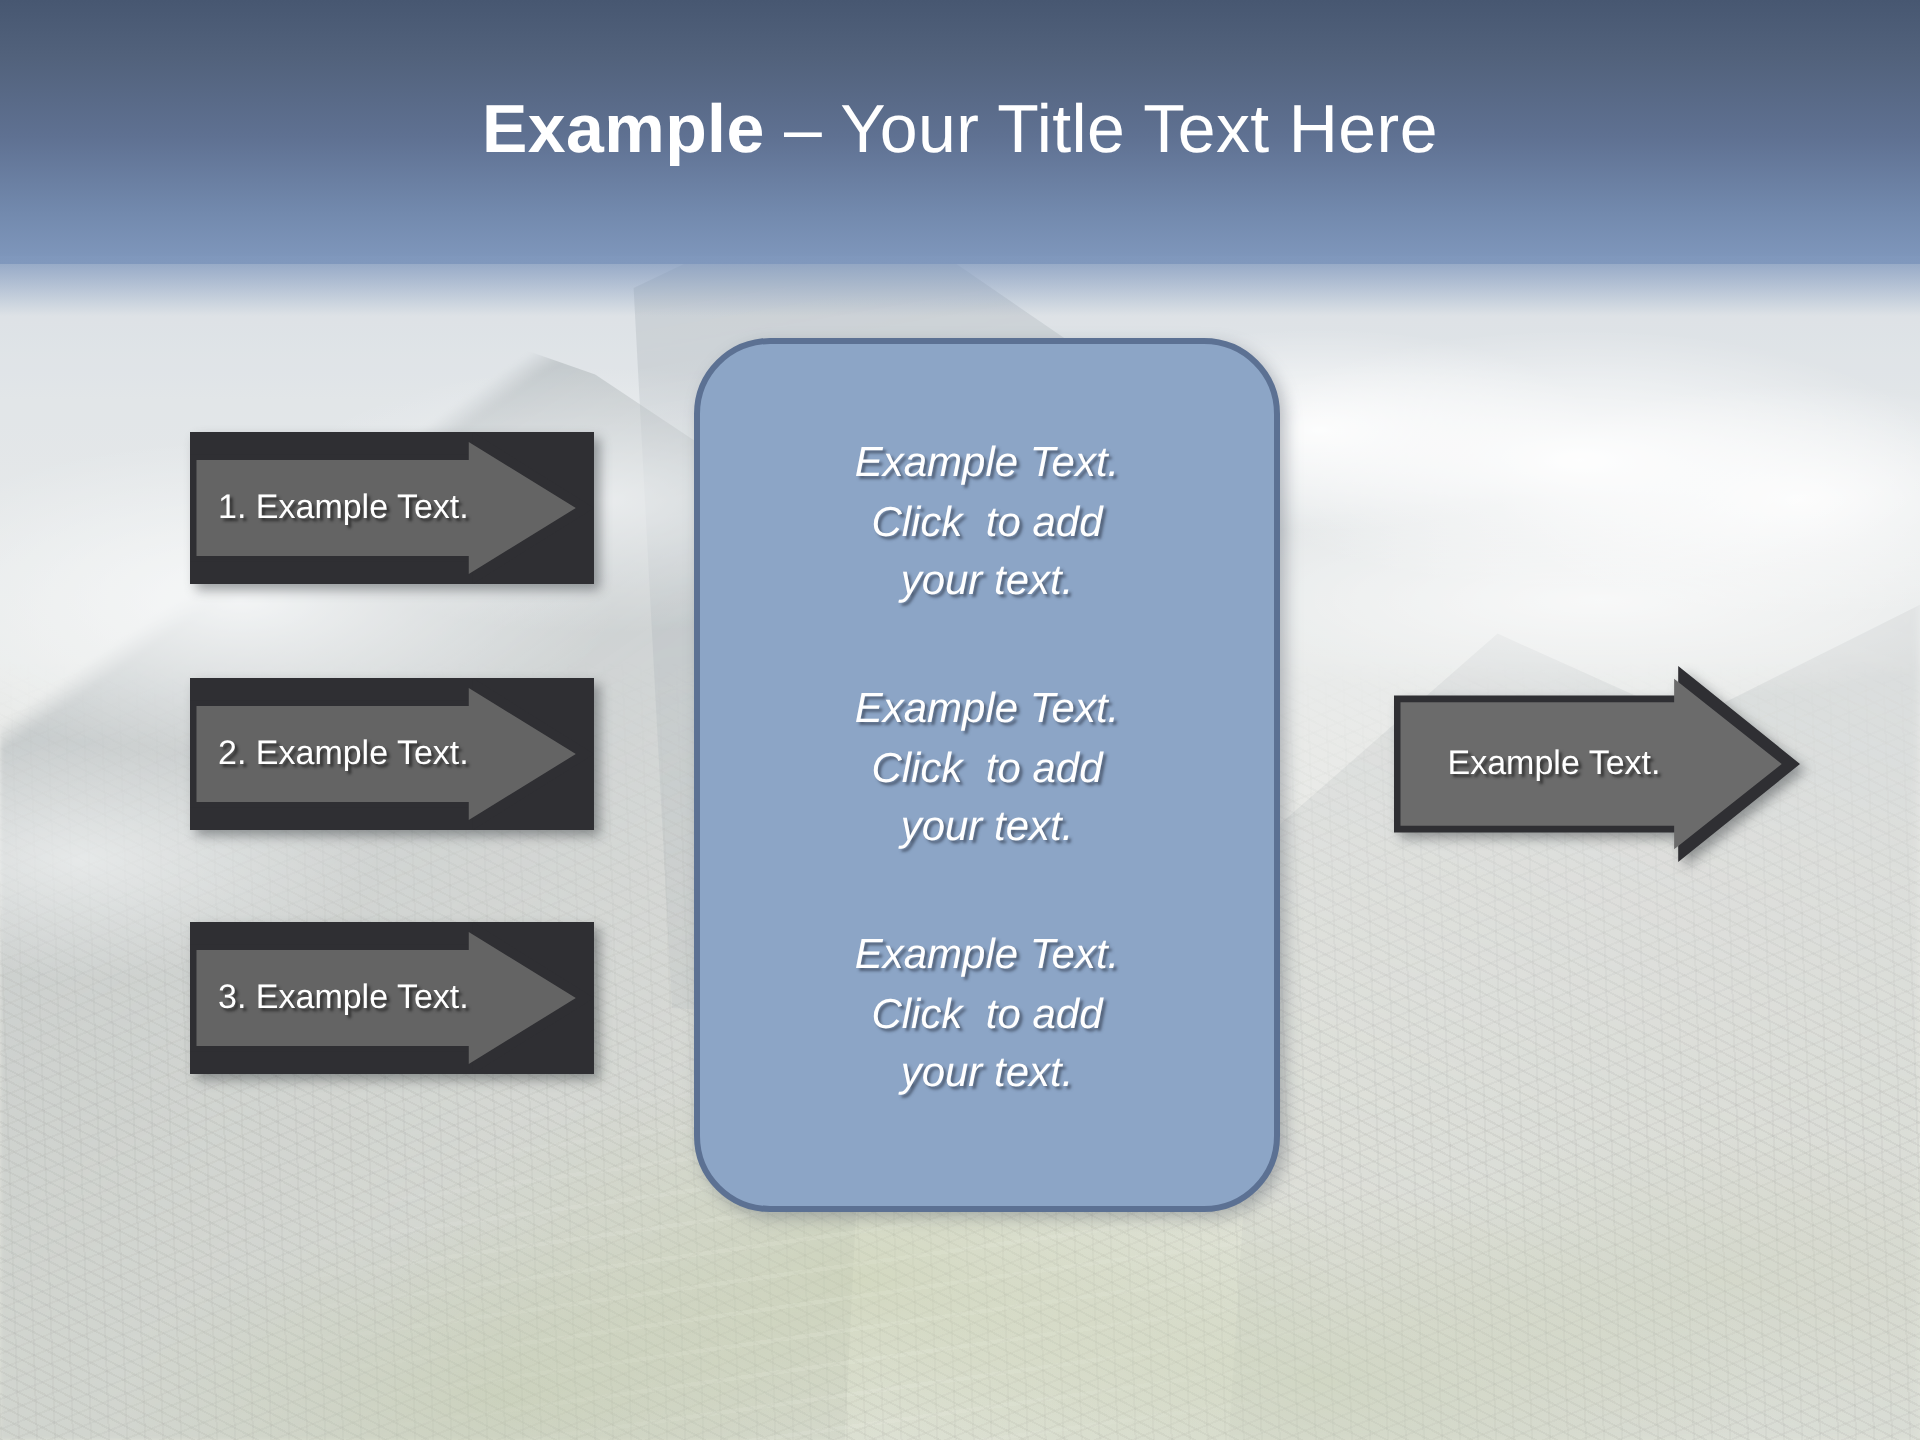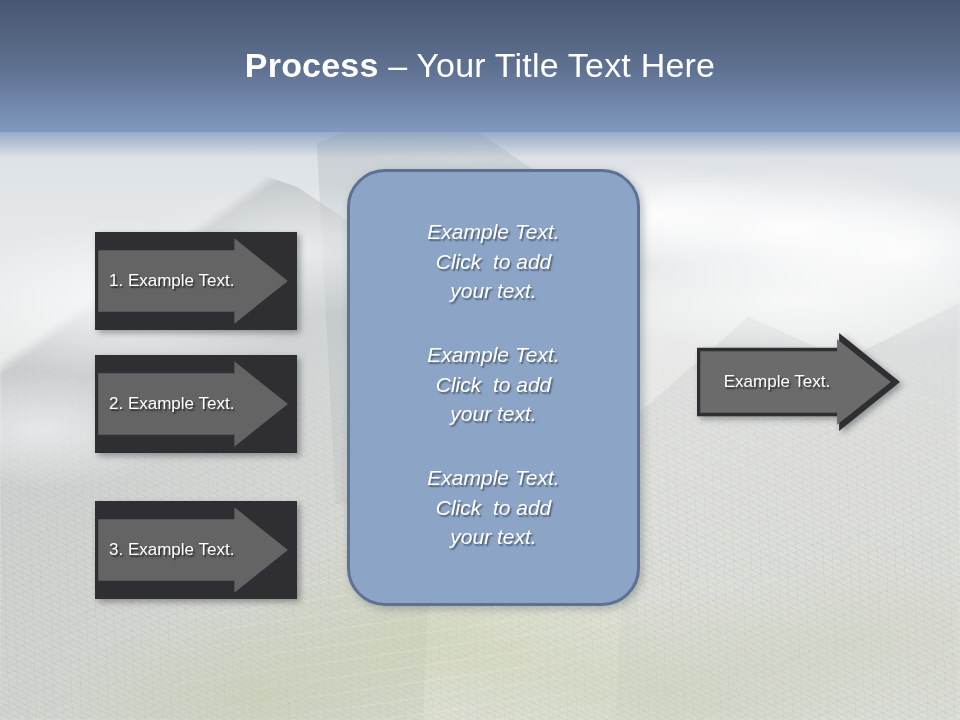--- a/index.html
+++ b/index.html
@@ -145,27 +145,26 @@
   .arrow-label {
     color: #ffffff;
     font-size: 17px;
     white-space: nowrap;
     text-shadow: 1.5px 1.5px 1.5px rgba(30,30,30,0.75);
   }
   
   .arrow-left {
     left: 95px;
     width: 202px;
-    height: 98px;
+    height: 76px;
     border: none;
     background:
       linear-gradient(#2f2f33, #2f2f33) padding-box,
       #2f2f33;
     padding: 0;
-    margin-top: 16px;
   }
   .arrow-left .arrow-shape {
     position: absolute;
     inset: 0;
     background: #2f2f33;
     clip-path: polygon(0% 15%, 70% 15%, 70% 0%, 100% 50%, 70% 100%, 70% 85%, 0% 85%);
   }
   .arrow-left .arrow-fill {
     position: absolute;
     inset: 0;
@@ -173,21 +172,21 @@
     clip-path: polygon(1.6% 18.5%, 69% 18.5%, 69% 6.5%, 95.5% 50%, 69% 93.5%, 69% 81.5%, 1.6% 81.5%);
   }
   .arrow-left .arrow-label {
     position: absolute;
     left: 14px;
     top: 50%;
     transform: translateY(-50%);
   }
   .arrow-1 { top: 216px; }
   .arrow-2 { top: 339px; text-align: right; }
-  .arrow-3 { top: 485px; }
+  .arrow-3 { top: 461px; }
 
   .arrow-right {
     left: 697px;
     top: 333px;
     width: 203px;
     height: 98px;
     border: none;
     background: none;
   }
   .arrow-right .arrow-shape {
@@ -251,21 +250,21 @@
   <div class="bg-layer bg-ridge-right"></div>
   <div class="bg-layer bg-ruins"></div>
   <div class="bg-layer bg-terraces"></div>
   <div class="bg-layer bg-green"></div>
   <div class="bg-layer bg-mist-left"></div>
   <div class="bg-layer bg-cloud-right"></div>
   <div class="bg-layer bg-wash"></div>
 
   <div class="title-band">
     <div class="title-text">
-      <span class="title-strong">Process</span><span class="title-rest"> – Your Title Text Here</span>
+      <span class="title-strong">Example</span><span class="title-rest"> – Your Title Text Here</span>
     </div>
   </div>
 
   <div class="arrow arrow-left arrow-1">
     <div class="arrow-shape"></div>
     <div class="arrow-fill"></div>
     <div class="arrow-label">1. Example Text.</div>
   </div>
 
   <div class="arrow arrow-left arrow-2">

